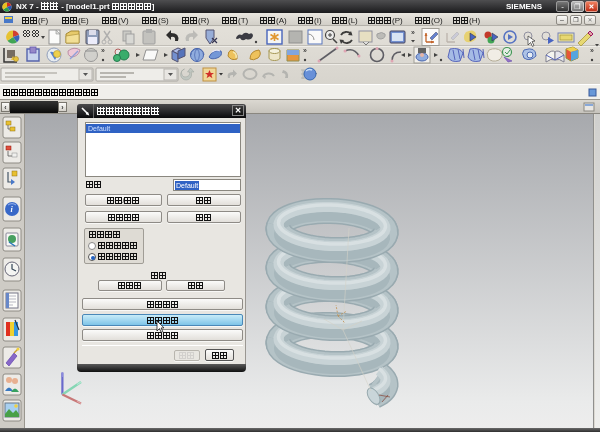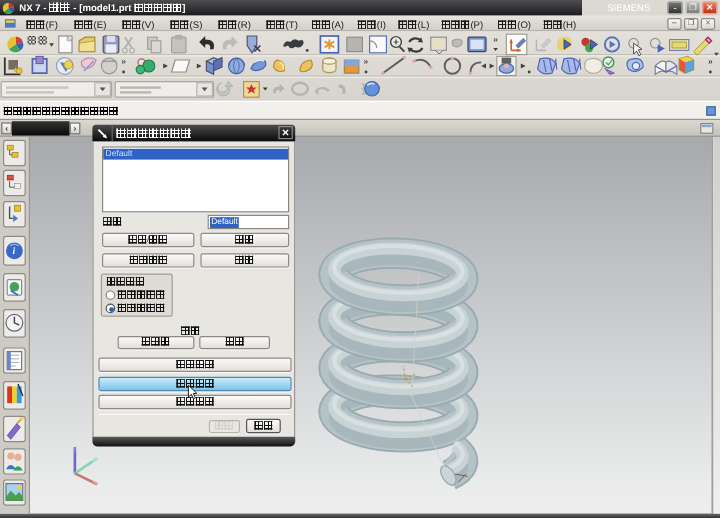--- a/index.html
+++ b/index.html
@@ -4,21 +4,21 @@
 html,body{width:600px;height:432px;overflow:hidden}
 body{font-family:"Liberation Sans",sans-serif;position:relative;background:#dcd9d2}
 #scr{position:absolute;left:0;top:0;width:600px;height:432px;overflow:hidden}
 .abs{position:absolute}
 
 .c{display:inline-block;width:7px;height:7px;margin-right:1px;vertical-align:-1px;
 background:repeating-linear-gradient(0deg,currentColor 0 1px,transparent 1px 3px),
 repeating-linear-gradient(90deg,currentColor 0 1px,transparent 1px 3px)}
 .c3{width:8px;height:8px}
 
-#tbar{left:0;top:0;width:485px;height:13px;background:linear-gradient(#4e4e50,#1b1b1d);color:#fff;font-size:8px}
+#tbar{left:0;top:0;width:600px;height:13px;background:linear-gradient(#4e4e50,#1b1b1d);color:#fff;font-size:8px}
 #mbar{left:0;top:13px;width:600px;height:13px;background:linear-gradient(#e8e5de,#d2cfc8);border-bottom:1px solid #b4b1aa;color:#1a1a1a;font-size:8px}
 .mi{position:absolute;top:3px;white-space:nowrap}
 
 #tb{left:0;top:26px;width:600px;height:58px;background:linear-gradient(#e3e0d9,#d7d4cd)}
 
 #prompt{left:0;top:84px;width:600px;height:16px;background:#f1f0ec;border-top:1px solid #fff;border-bottom:1px solid #98958e;color:#0a0a0a}
 
 #rail{left:0;top:100px;width:600px;height:14px;background:linear-gradient(#dbd8d1,#c6c3bc);border-bottom:1px solid #8a8780}
 
 #side{left:0;top:114px;width:25px;height:314px;background:#cecbc5;border-right:1px solid #9a978f}
@@ -38,21 +38,21 @@
 
 <div class="abs" id="tbar">
   <svg class="abs" style="left:2px;top:2px" width="11" height="10" viewBox="0 0 11 10">
         <circle cx="5" cy="5" r="4.5" fill="#ddd"></circle>
         <path d="M5 5 L5 .5 A4.5 4.5 0 0 1 9.3 3.6Z" fill="#d03020"></path>
         <path d="M5 5 L9.3 3.6 A4.5 4.5 0 0 1 7.6 8.6Z" fill="#2858b8"></path>
         <path d="M5 5 L7.6 8.6 A4.5 4.5 0 0 1 1.2 7.6Z" fill="#30a048"></path>
         <path d="M5 5 L1.2 7.6 A4.5 4.5 0 0 1 5 .5Z" fill="#e8c020"></path>
       </svg>
   <span class="abs" style="left:16px;top:2px;font-size:8px;font-weight:bold;white-space:nowrap">NX 7 - <i class="c" style="width:8px;height:8px"></i><i class="c" style="width:8px;height:8px"></i> - [model1.prt <i class="c" style="width:7px;height:7px"></i><i class="c" style="width:7px;height:7px"></i><i class="c" style="width:7px;height:7px"></i><i class="c" style="width:7px;height:7px"></i><i class="c" style="width:7px;height:7px"></i>]</span>
-  <span class="abs" style="left:506px;top:2px;font-size:8px;font-weight:normal">SIEMENS</span>
+  <span class="abs" style="left:506px;top:2px;font-size:8px;font-weight:bold">SIEMENS</span>
   <span class="abs" style="left:556px;top:1px;width:13px;height:11px;background:linear-gradient(#777,#333);border:1px solid #999;border-radius:2px;color:#fff;font-size:8px;text-align:center;line-height:9px">-</span>
   <span class="abs" style="left:571px;top:1px;width:13px;height:11px;background:linear-gradient(#b8b8b8,#7a7a7a);border:1px solid #ccc;border-radius:2px;color:#fff;font-size:7px;text-align:center;line-height:10px">❐</span>
   <span class="abs" style="left:585px;top:1px;width:13px;height:11px;background:linear-gradient(#f08060,#c03018);border:1px solid #e0a090;border-radius:2px;color:#fff;font-size:7px;font-weight:bold;text-align:center;line-height:10px">✕</span>
 </div>
 
 <div class="abs" id="mbar">
   <svg class="abs" style="left:4px;top:2px" width="10" height="9">
         <rect x="0" y="1" width="9" height="7" fill="#4878c8"></rect>
         <rect x="1" y="2" width="7" height="2" fill="#f0d040"></rect>
       </svg>

